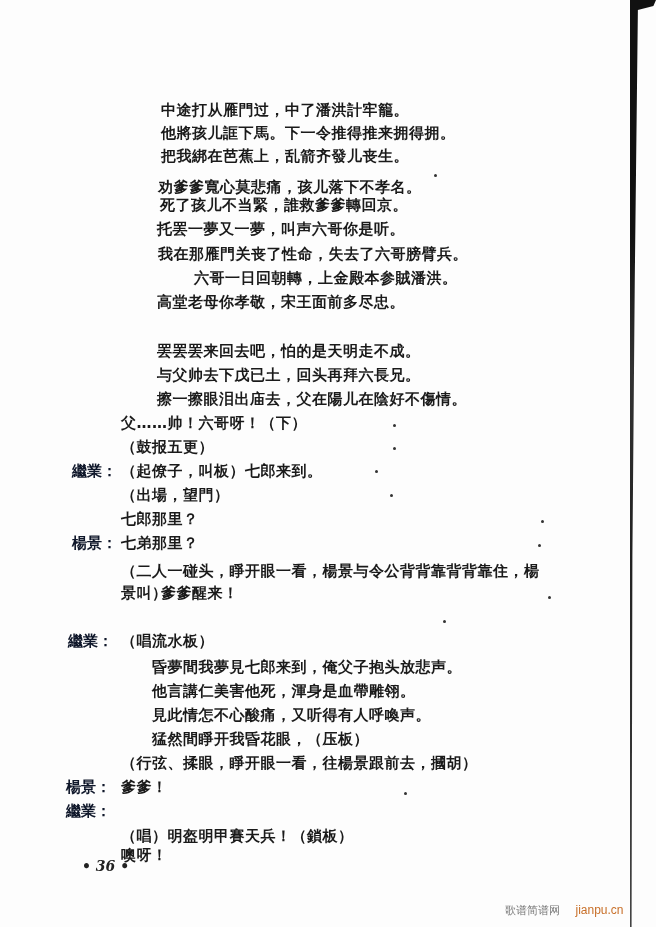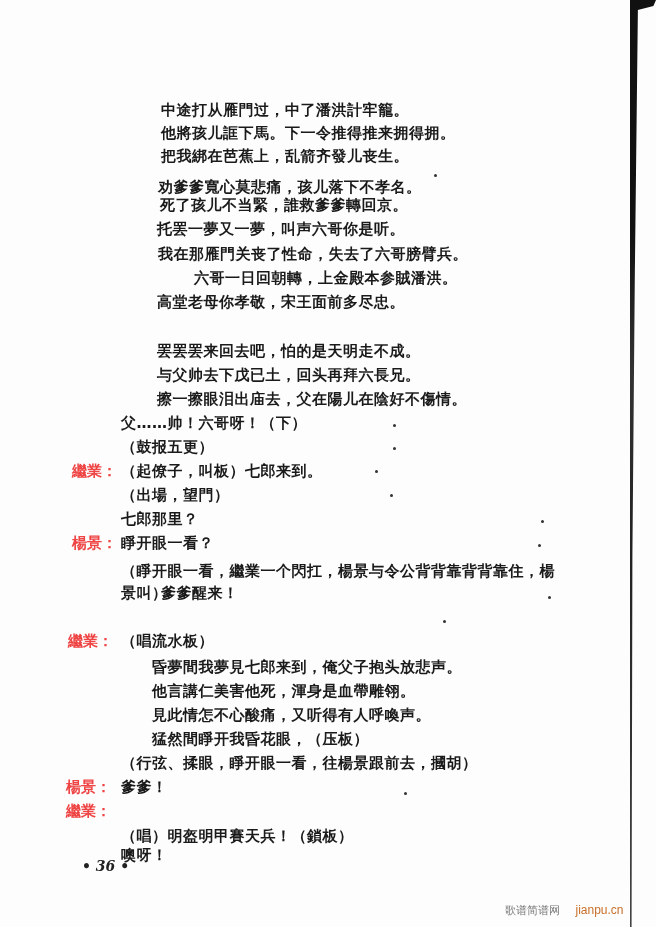--- a/index.html
+++ b/index.html
@@ -20,21 +20,21 @@
       letter-spacing: 0.5px;
       font-weight: bold;
       color: #1a1a1a;
     }
     .speaker {
       position: absolute;
       font-size: 15px;
       line-height: 18px;
       white-space: nowrap;
       font-weight: bold;
-      color: #ef4444;
+      color: #0f172a;
     }
     .spine {
       position: absolute;
       top: 0;
       left: 630px;
       width: 8px;
       height: 927px;
       background: linear-gradient(to bottom, #111 0%, #111 25%, #333 40%, #222 60%, #444 100%);
       clip-path: polygon(0 0, 100% 0, 60% 30%, 30% 60%, 20% 100%, 0 100%);
     }
@@ -88,23 +88,23 @@
   <div class="line" style="left:121px; top:414px;">父……帅！六哥呀！（下）</div>
   <div class="line" style="left:121px; top:438px;">（鼓报五更）</div>
 
   <div class="speaker" style="left:72px; top:462px;">繼業：</div>
   <div class="line" style="left:121px; top:462px;">（起僚子，叫板）七郎来到。</div>
 
   <div class="line" style="left:121px; top:486px;">（出場，望門）</div>
   <div class="line" style="left:121px; top:510px;">七郎那里？</div>
 
   <div class="speaker" style="left:72px; top:534px;">楊景：</div>
-  <div class="line" style="left:121px; top:534px;">睜开眼一看？</div>
+  <div class="line" style="left:121px; top:534px;">七弟那里？</div>
 
-  <div class="line" style="left:121px; top:562px;">（睜开眼一看，繼業一个閃扛，楊景与令公背背靠背背靠住，楊</div>
+  <div class="line" style="left:121px; top:562px;">（二人一碰头，睜开眼一看，楊景与令公背背靠背背靠住，楊</div>
   <div class="line" style="left:121px; top:584px;">景叫）</div>
 
   <div class="line" style="left:121px; top:584px;margin-left:40px;">爹爹醒来！</div>
 
   <div class="speaker" style="left:68px; top:632px;">繼業：</div>
   <div class="line" style="left:121px; top:632px;">（唱流水板）</div>
 
   <div class="line" style="left:152px; top:658px;">昏夢間我夢見七郎来到，俺父子抱头放悲声。</div>
   <div class="line" style="left:152px; top:682px;">他言講仁美害他死，渾身是血帶雕翎。</div>
   <div class="line" style="left:152px; top:706px;">見此情怎不心酸痛，又听得有人呼喚声。</div>

